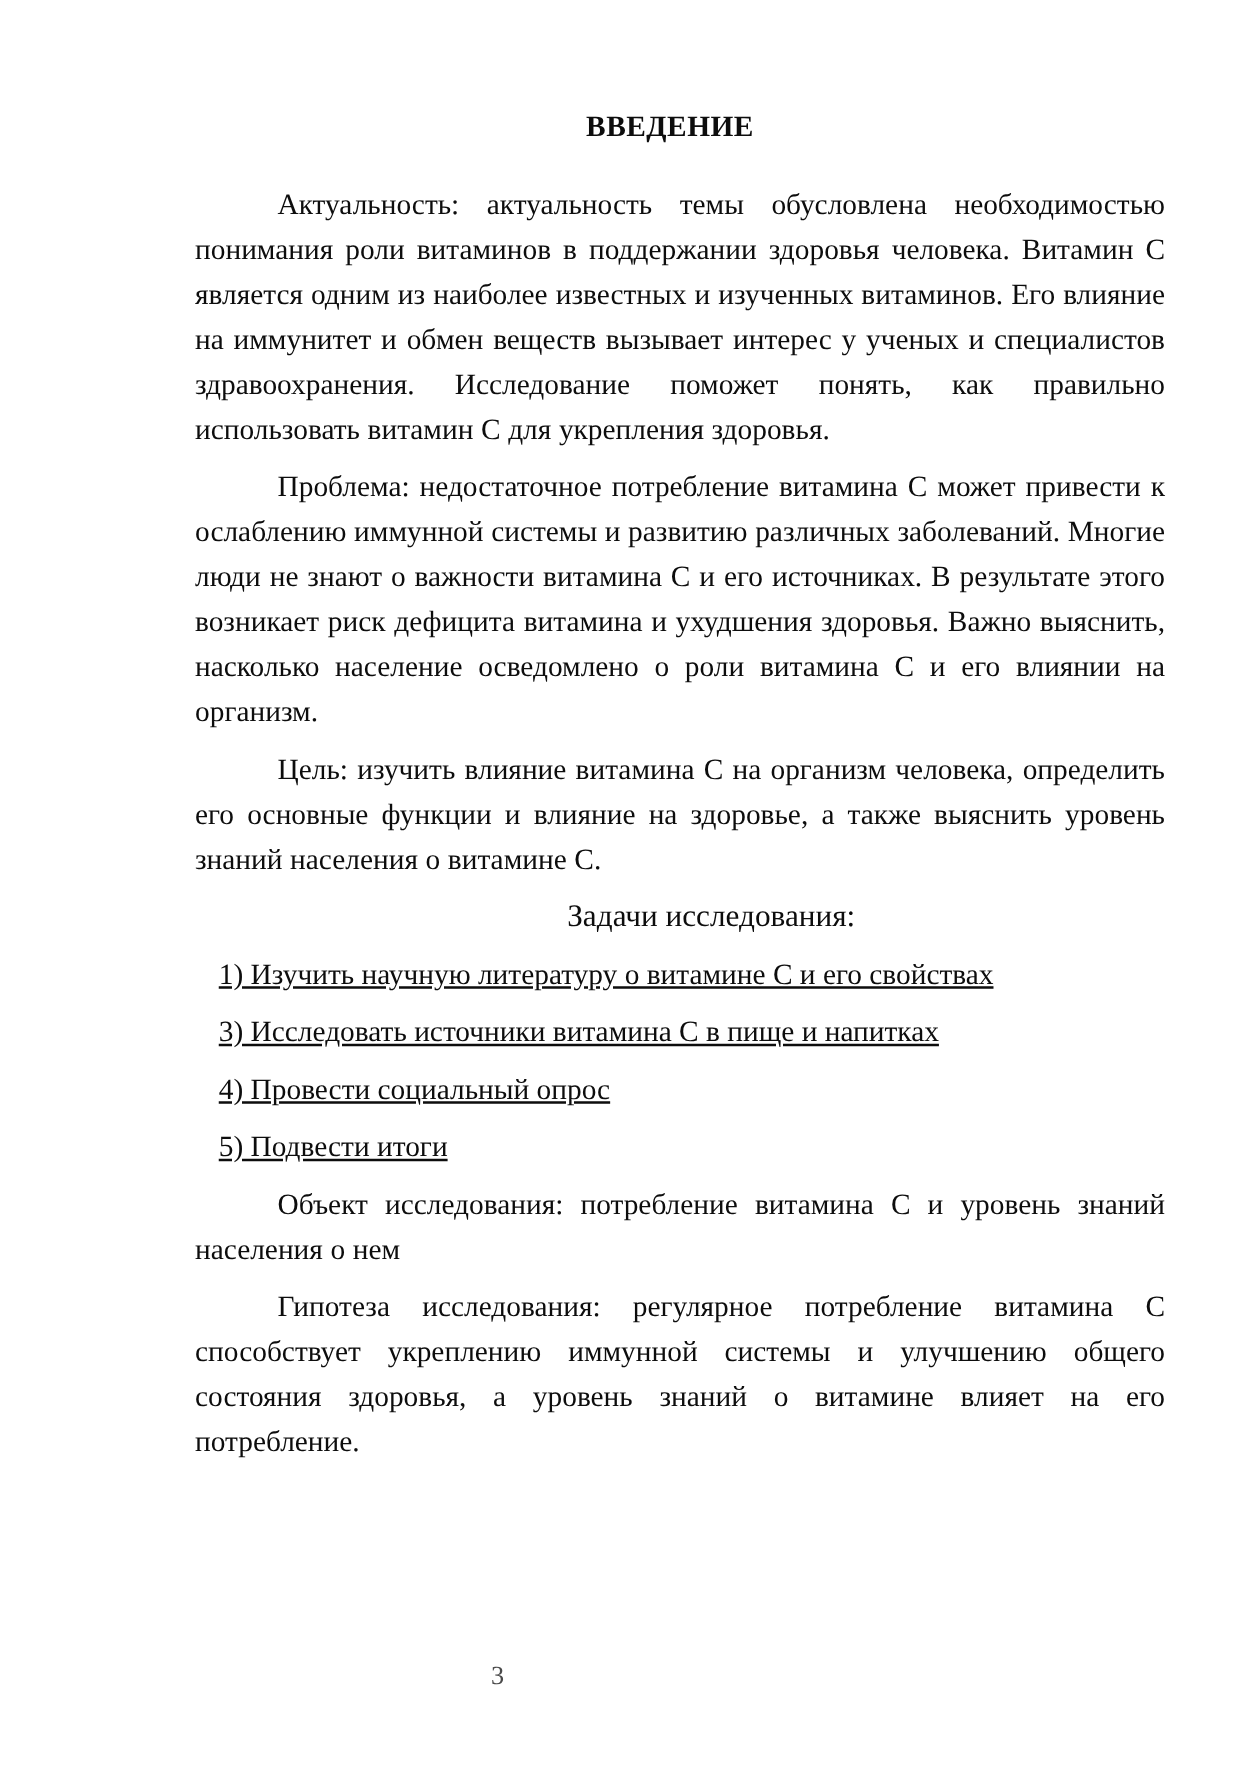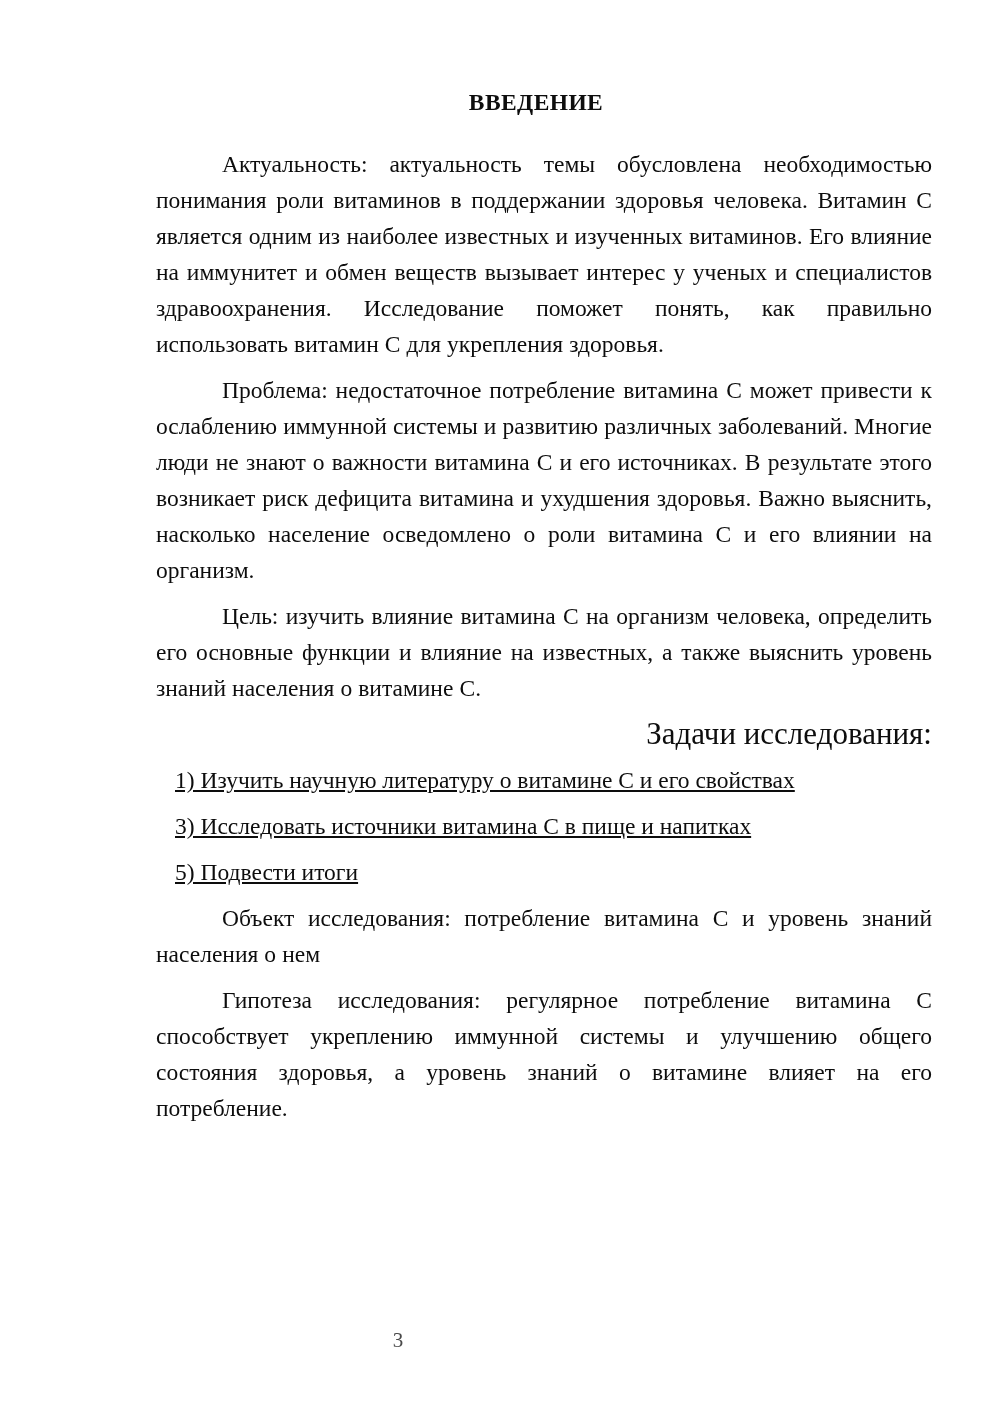--- a/index.html
+++ b/index.html
@@ -45,23 +45,23 @@
     line-height: 36px;
     text-align: justify;
     text-justify: inter-word;
     text-indent: 66px;
     margin: 0 0 10px 16px;
     hyphens: none;
     word-spacing: 0.2px;
   }
 
   .task-heading {
-    font-size: 31px;
+    font-size: 25px;
     line-height: 36px;
-    text-align: right;
+    text-align: center;
     text-indent: 66px;
     margin: 0 0 10px 0;
   }
 
   .task-list {
     list-style: none;
     margin: 0 0 8px 0;
     padding: 0;
     text-decoration: underline;
   }
@@ -92,27 +92,28 @@
 <div class="page">
 
   <div class="content">
 
     <h1 class="doc-heading">ВВЕДЕНИЕ</h1>
 
     <p class="para">Актуальность: актуальность темы обусловлена необходимостью понимания роли витаминов в поддержании здоровья человека. Витамин С является одним из наиболее известных и изученных витаминов. Его влияние на иммунитет и обмен веществ вызывает интерес у ученых и специалистов здравоохранения. Исследование поможет понять, как правильно использовать витамин С для укрепления здоровья.</p>
 
     <p class="para">Проблема: недостаточное потребление витамина С может привести к ослаблению иммунной системы и развитию различных заболеваний. Многие люди не знают о важности витамина С и его источниках. В результате этого возникает риск дефицита витамина и ухудшения здоровья. Важно выяснить, насколько население осведомлено о роли витамина С и его влиянии на организм.</p>
 
-    <p class="para">Цель: изучить влияние витамина С на организм человека, определить его основные функции и влияние на известных, а также выяснить уровень знаний населения о витамине С.</p>
+    <p class="para">Цель: изучить влияние витамина С на организм человека, определить его основные функции и влияние на здоровье, а также выяснить уровень знаний населения о витамине С.</p>
 
     <p class="task-heading">Задачи исследования:</p>
 
     <ol class="task-list">
       <li>1) Изучить научную литературу о витамине С и его свойствах</li>
       <li>3) Исследовать источники витамина С в пище и напитках</li>
+      <li>4) Провести социальный опрос</li>
       <li>5) Подвести итоги</li>
     </ol>
 
     <p class="para">Объект исследования: потребление витамина С и уровень знаний населения о нем</p>
 
 
     <p class="para">Гипотеза исследования: регулярное потребление витамина С способствует укреплению иммунной системы и улучшению общего состояния здоровья, а уровень знаний о витамине влияет на его потребление.</p>
 
   </div>
 

